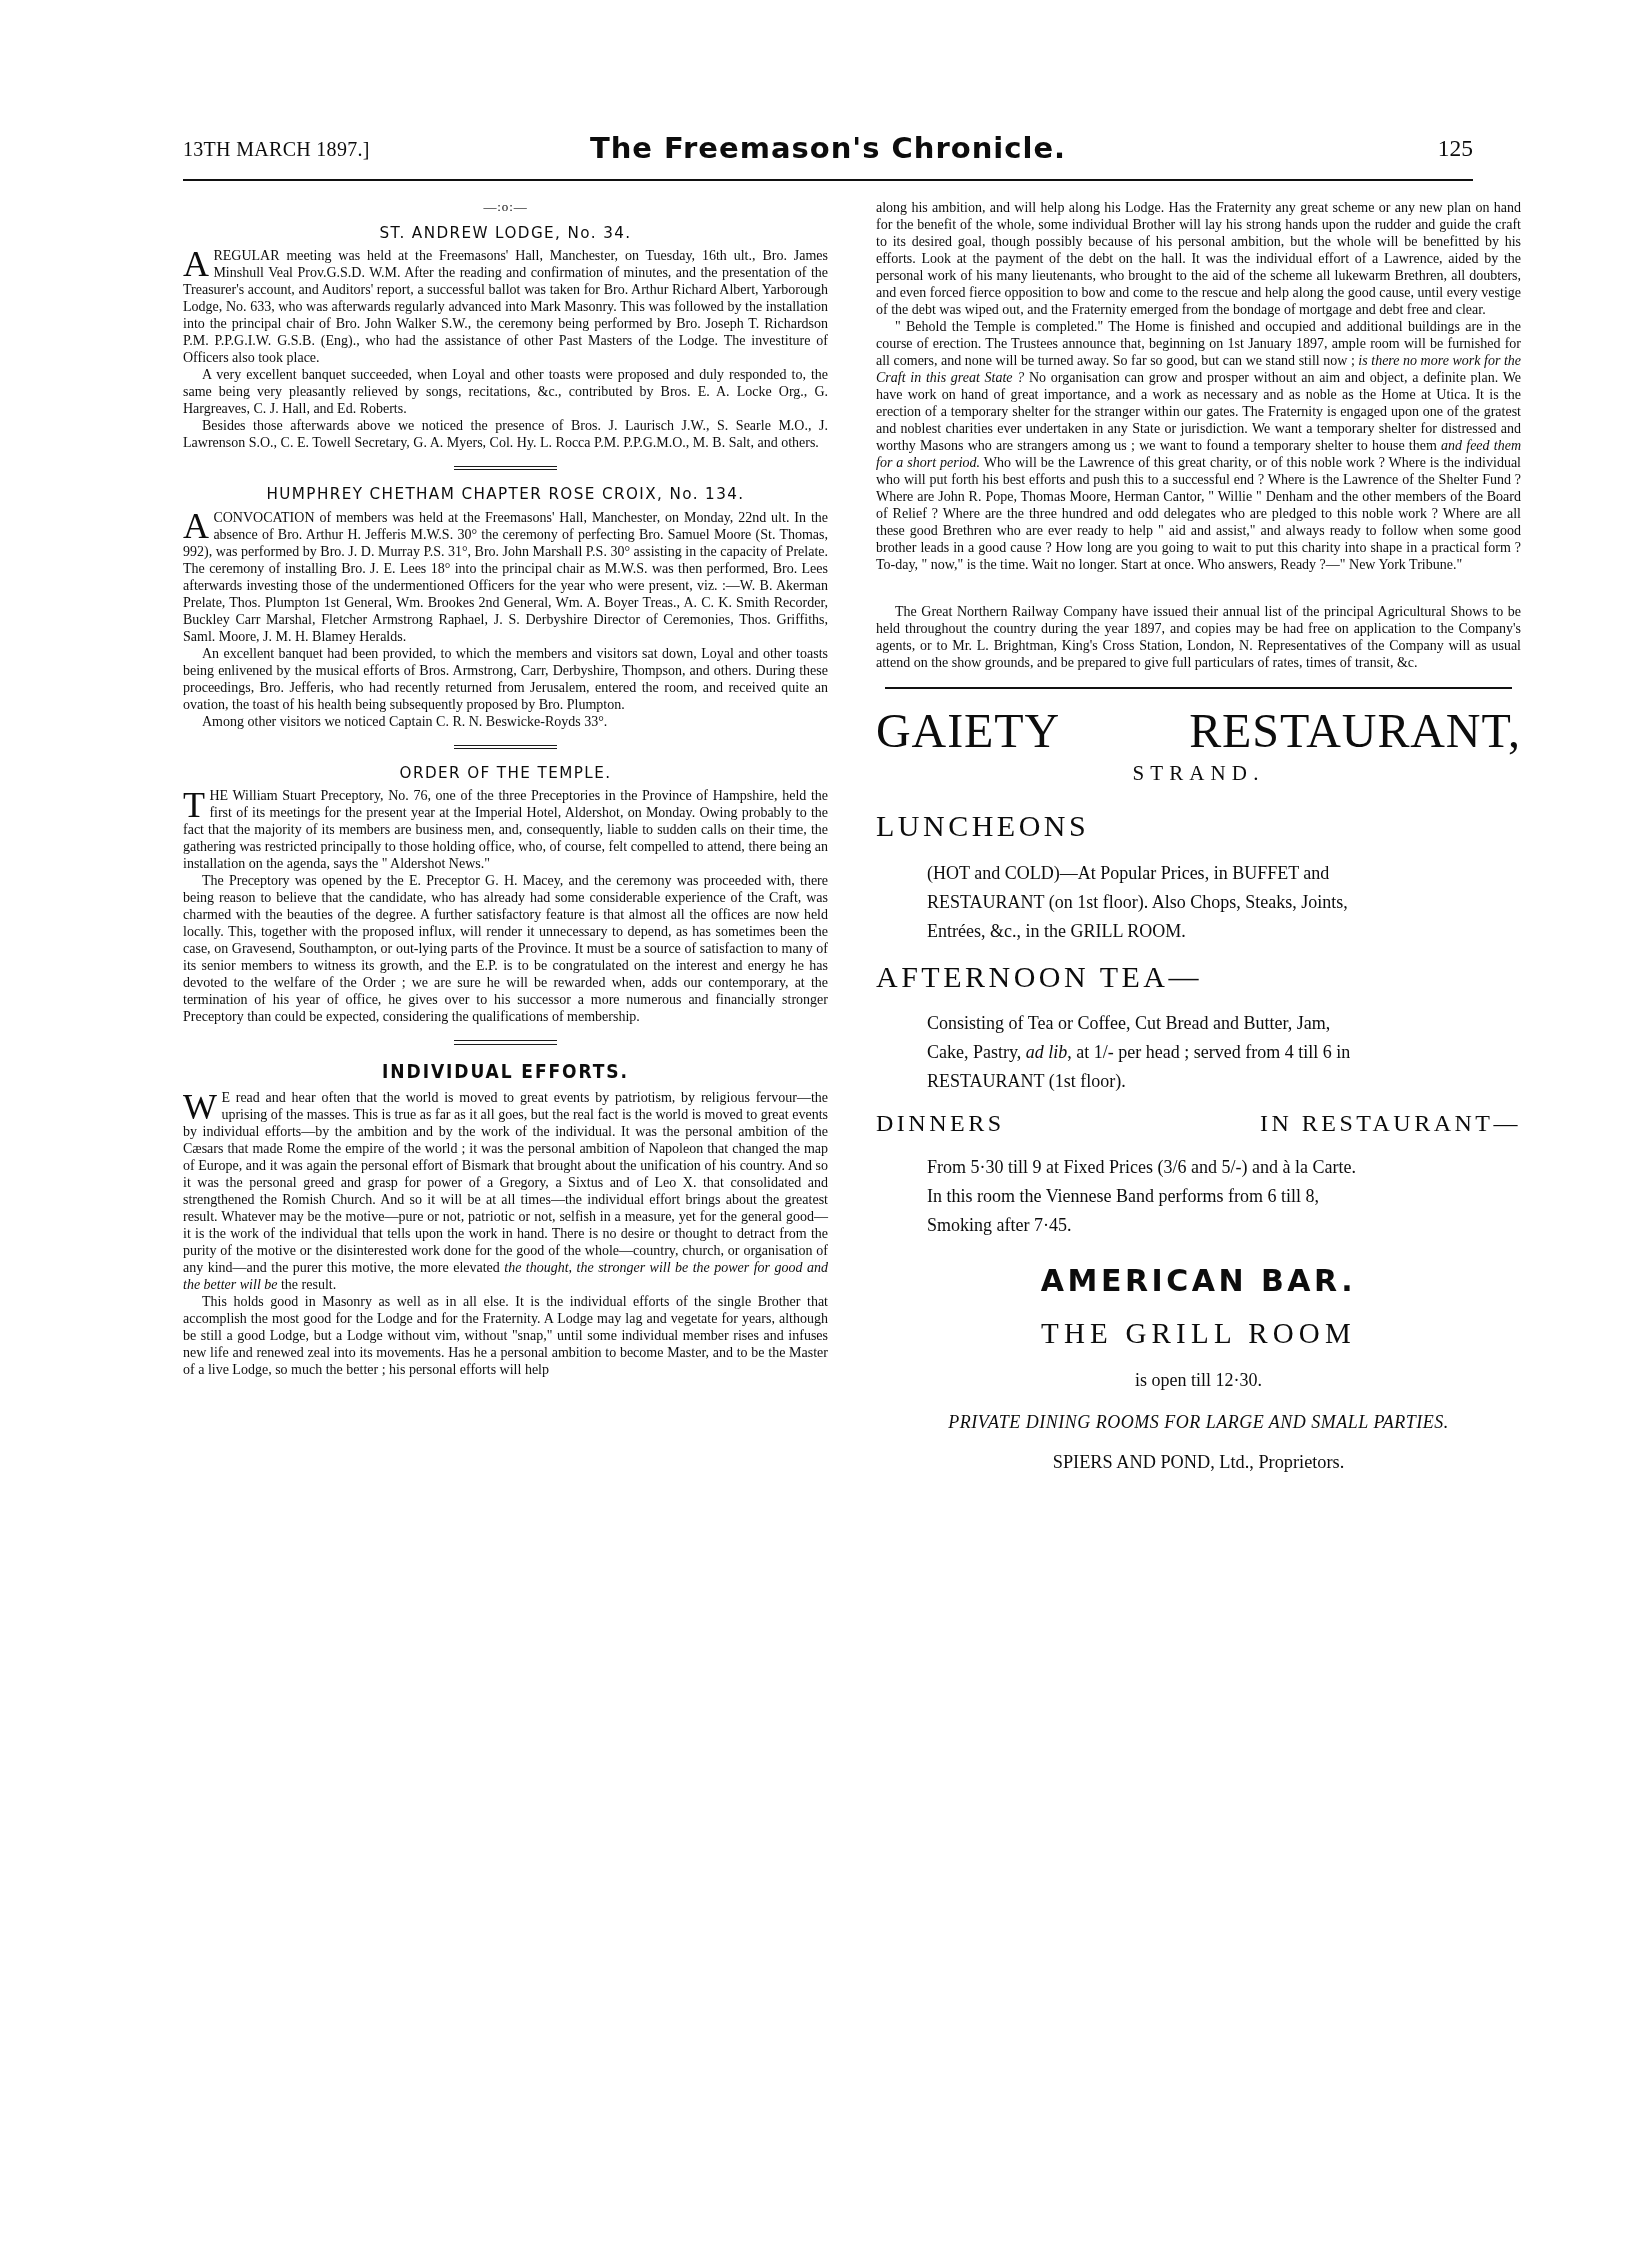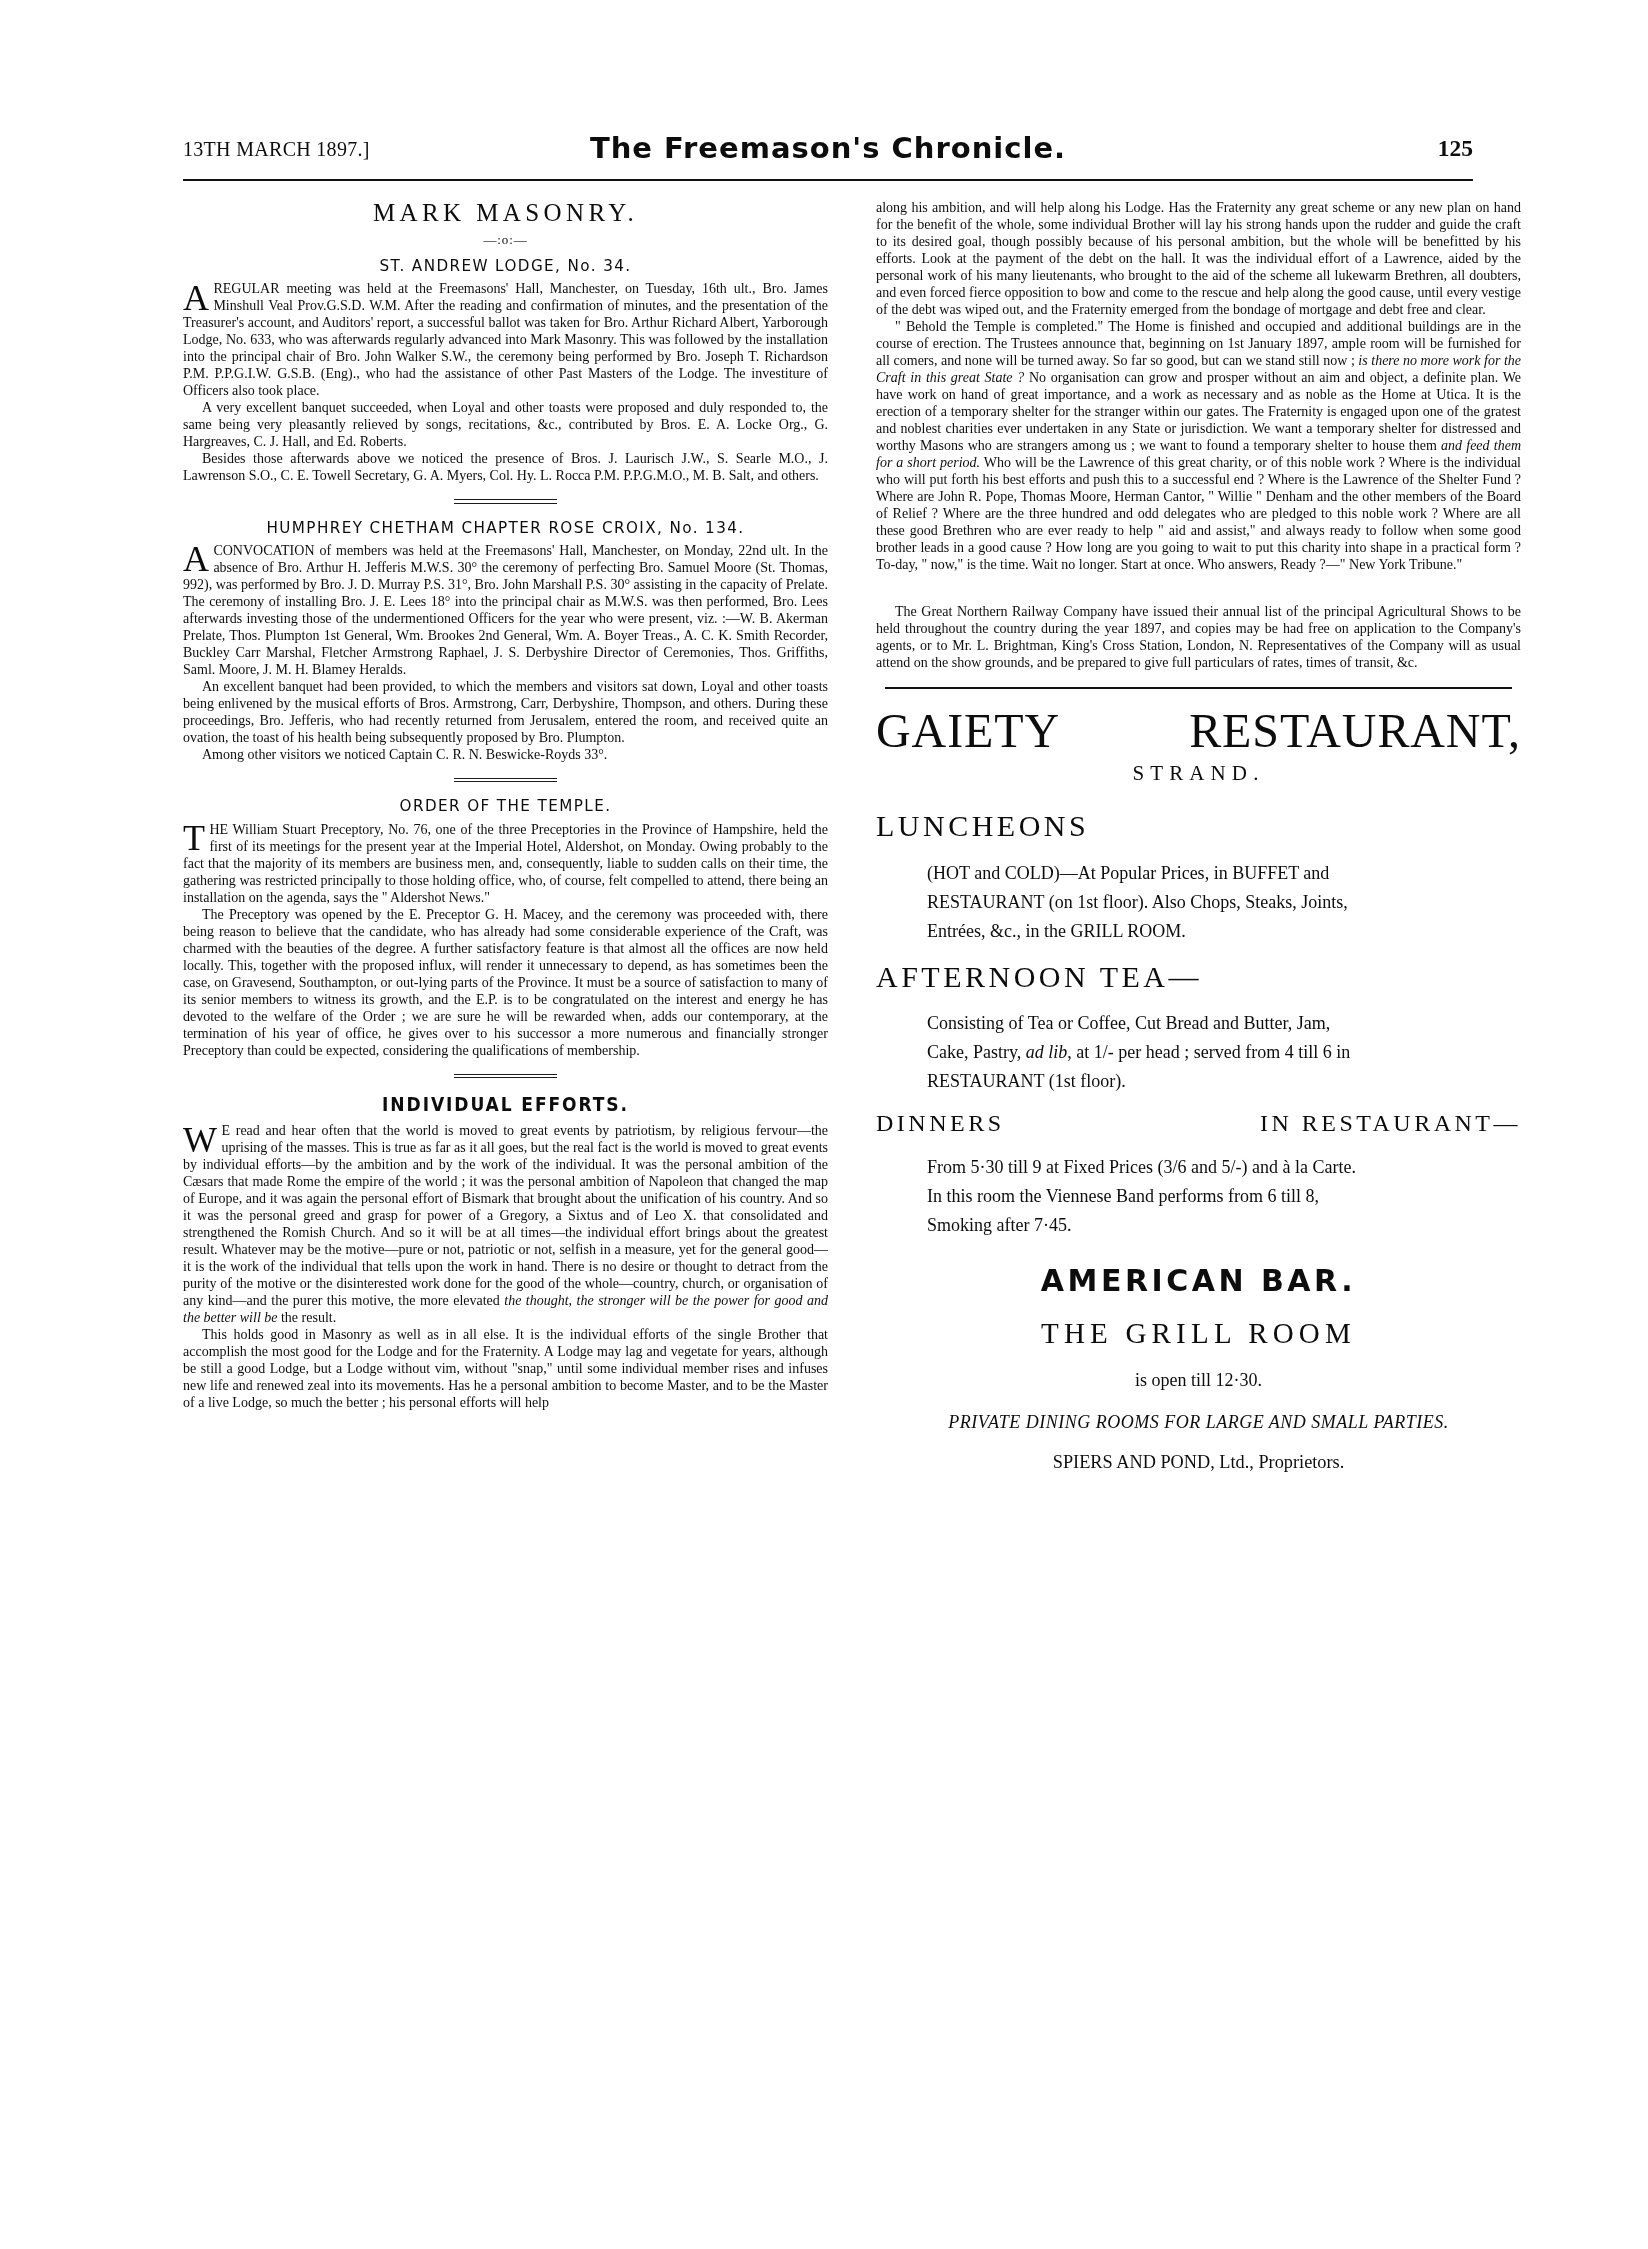--- a/index.html
+++ b/index.html
@@ -26,21 +26,21 @@
   }
   .mh-title {
     position:absolute; left:0; right:0; top:0; text-align:center;
     font-family:"DejaVu Sans", sans-serif;
     font-size:29px; font-weight:700; letter-spacing:1px;
     white-space:nowrap;
   }
   .mh-page {
     position:absolute; right:0; top:3.5px;
     font-family:"Liberation Serif", serif;
-    font-size:23.5px; font-weight:700;
+    font-size:23.5px; font-weight:400;
   }
   .mh-rule {
     position:absolute; left:183px; top:179px; width:1290px; height:0;
     border-top:2.1px solid #111;
   }
 
   
   .col {
     position:absolute; top:199px; width:645px;
   }
@@ -162,21 +162,20 @@
   <div class="masthead">
     <div class="mh-date">13TH MARCH 1897.]</div>
     <div class="mh-title">The Freemason's Chronicle.</div>
     <div class="mh-page">125</div>
   </div>
   <div class="mh-rule"></div>
 
   <div class="col col-left">
 
     <div>
-      <div class="hd-roman">MARK MASONRY.</div>
       <div class="hd-orn">—:o:—</div>
       <div class="hd-sans">ST. ANDREW LODGE, No. 34.</div>
       <div class="dropwrap">
         <span class="dc">A</span>
         <p class="t">REGULAR meeting was held at the Freemasons' Hall, Manchester, on Tuesday, 16th ult., Bro. James Minshull Veal Prov.G.S.D. W.M. After the reading and confirmation of minutes, and the presentation of the Treasurer's account, and Auditors' report, a successful ballot was taken for Bro. Arthur Richard Albert, Yarborough Lodge, No. 633, who was afterwards regularly advanced into Mark Masonry. This was followed by the installation into the principal chair of Bro. John Walker S.W., the ceremony being performed by Bro. Joseph T. Richardson P.M. P.P.G.I.W. G.S.B. (Eng)., who had the assistance of other Past Masters of the Lodge. The investiture of Officers also took place.</p>
       </div>
       <p class="t ind">A very excellent banquet succeeded, when Loyal and other toasts were proposed and duly responded to, the same being very pleasantly relieved by songs, recitations, &amp;c., contributed by Bros. E. A. Locke Org., G. Hargreaves, C. J. Hall, and Ed. Roberts.</p>
       <p class="t ind">Besides those afterwards above we noticed the presence of Bros. J. Laurisch J.W., S. Searle M.O., J. Lawrenson S.O., C. E. Towell Secretary, G. A. Myers, Col. Hy. L. Rocca P.M. P.P.G.M.O., M. B. Salt, and others.</p>
     </div>
 

